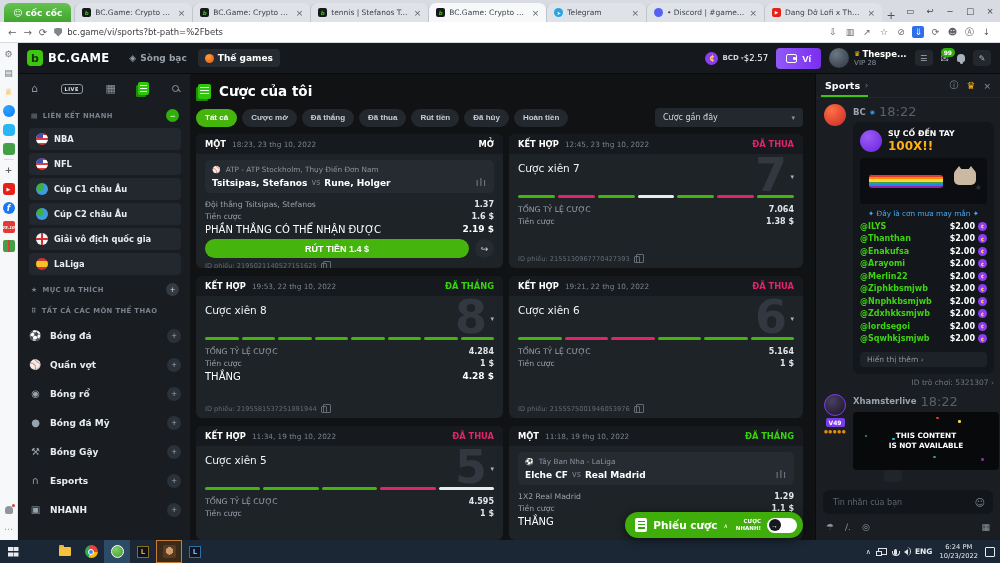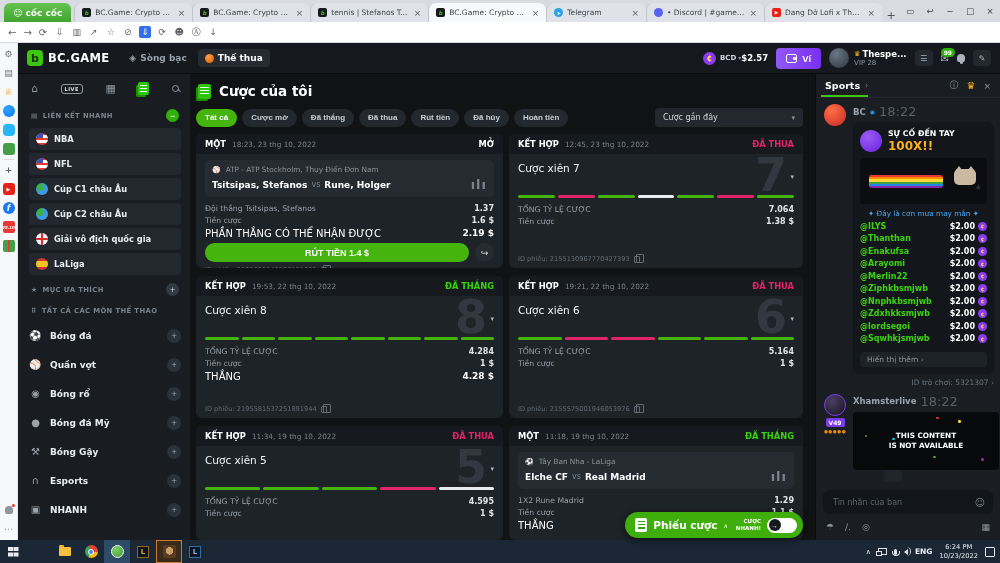--- a/index.html
+++ b/index.html
@@ -74,21 +74,21 @@
   .hnav-item{display:flex;align-items:center;gap:4px;color:#98a1ab;font-size:9px;font-weight:bold;padding:4px 7px;border-radius:4px}
   .hnav-item.active{background:#262b31;color:#fff}
   .ball{width:9px;height:9px;border-radius:50%;background:radial-gradient(circle at 35% 30%,#ff9d3c,#e35b05)}
   .hright{margin-left:auto;display:flex;align-items:center;gap:8px}
   .cur{display:flex;align-items:center;gap:4px}
   .cur-coin{width:13px;height:13px;border-radius:50%;background:#8d3bf5;color:#ffd84d;font-size:8px;font-weight:bold;
             display:flex;align-items:center;justify-content:center}
   .cur-col{display:flex;flex-direction:row;line-height:1.2}
   .cur-top{color:#cdd4da;font-size:7px;font-weight:bold;display:flex;gap:2px;align-items:center}
   .cur-top .cd{font-size:6px;color:#8d959d}
-  .cur-amt{color:#fff;font-size:8.5px;font-weight:bold}
+  .cur-amt{color:#fff;font-size:8.5px;font-weight:normal}
   .wallet{height:21px;padding:0 10px;border-radius:4px;background:linear-gradient(90deg,#9159f7,#7a2ff0);
           display:flex;align-items:center;gap:5px;color:#fff;font-weight:bold;font-size:9.5px;border:none}
   .ic-wallet{width:11px;height:9px;border:1.3px solid #fff;border-radius:2px;position:relative}
   .ic-wallet::after{content:'';position:absolute;right:0;top:2px;width:3px;height:3px;background:#fff;border-radius:1px}
   .prof{display:flex;align-items:center;gap:5px}
   .ava{width:20px;height:20px;border-radius:50%;background:radial-gradient(circle at 35% 30%,#6b7785,#2c343d)}
   .prof-col{display:flex;flex-direction:column;line-height:1.2}
   .prof-name{color:#fff;font-size:8.5px;font-weight:bold;display:flex;gap:2px;align-items:center}
   .crown{color:#ffc107;font-size:7px}
   .prof-vip{color:#8b949e;font-size:7px}
@@ -148,21 +148,21 @@
   .c-type{color:#fff;font-size:8.3px;font-weight:bold}
   .c-time{color:#7b848e;font-size:7.3px}
   .c-status{margin-left:auto;font-size:8.3px;font-weight:bold}
   .st-open{color:#fff}.st-won{color:#38d30f}.st-lost{color:#e4246a}
   .c-body{flex:1;padding:6px 9px 5px 9px;display:flex;flex-direction:column;min-height:0;position:relative}
   .mpanel{background:#262b31;border-radius:5px;padding:5px 7px;margin-bottom:5px}
   .m-league{display:flex;gap:5px;align-items:center;color:#8d959d;font-size:7.3px;margin-bottom:3px}
   .m-league .sg{font-size:7px}
   .m-names{display:flex;gap:4px;align-items:center;color:#fff;font-size:9px;font-weight:bold}
   .m-names .vs{color:#7b848e;font-weight:normal;font-size:8px}
-  .m-stats{margin-left:auto;color:#7b848e;font-size:13px;letter-spacing:1px;font-weight:bold}
+  .m-stats{margin-left:auto;color:#7b848e;font-size:10px;letter-spacing:1px;font-weight:normal}
   .krow{display:flex;justify-content:space-between;align-items:center;color:#98a1ab;font-size:7.7px;padding:1.5px 0;z-index:1}
   .krow b{color:#dfe5ea;font-weight:bold;font-size:8px}
   .krow.strong span{color:#fff;font-weight:normal;font-size:10px}
   .krow.strong b{color:#fff;font-size:9px}
   .btnrow{display:flex;gap:6px;align-items:center;margin-top:3px;z-index:1}
   .cashout{flex:1;height:19px;border:none;border-radius:10px;background:#45b40c;color:#fff;font-weight:bold;font-size:9px}
   .share{width:19px;height:19px;border-radius:50%;background:#262b31;color:#cfd6dc;font-size:9px;
          display:flex;align-items:center;justify-content:center;border:none}
   .idrow{margin-top:auto;display:flex;align-items:center;gap:4px;color:#626b74;font-size:6.6px;padding-top:4px;z-index:1}
   .ic-copy{width:6px;height:7px;border:1px solid #626b74;border-radius:1px;position:relative}
@@ -359,20 +359,24 @@
         <div class="wc">−</div>
         <div class="wc">□</div>
         <div class="wc">×</div>
       </div>
   </div>
 
   <div class="addrbar">
     <span class="nav-btn">←</span>
     <span class="nav-btn">→</span>
     <span class="nav-btn">⟳</span>
+    <div class="urlbox">
+      <span class="ic-shield"></span>
+      <span>bc.game/vi/sports?bt-path=%2Fbets</span>
+    </div>
     <div class="addr-icons">
 
     <span class="ai">⇩</span>
         <span class="ai">▥</span>
         <span class="ai">↗</span>
         <span class="ai">☆</span>
         <span class="ai">⊘</span>
         <span class="ai blue">⇓</span>
         <span class="ai">⟳</span>
         <span class="ai">☻</span>
@@ -449,21 +453,21 @@
           <span class="logo-b">b</span>
           <span class="logo-t">BC.GAME</span>
         </div>
         <div class="hnav">
           <div class="hnav-item">
             <span>◈</span>
             <span>Sòng bạc</span>
           </div>
           <div class="hnav-item active">
             <span class="ball"></span>
-            <span>Thế thua</span>
+            <span>Thế games</span>
           </div>
         </div>
         <div class="hright">
           <div class="cur">
             <span class="cur-coin">¢</span>
             <span class="cur-col">
               <span class="cur-top">
                   <span>BCD</span>
                   <span class="cd">▾</span>
                 </span>
@@ -812,21 +816,21 @@
                       <span>Tây Ban Nha - LaLiga</span>
                     </div>
                   <div class="m-names">
                       <b>Elche CF</b>
                       <span class="vs">vs</span>
                       <b>Real Madrid</b>
                       <span class="m-stats">ılı</span>
                     </div>
                 </div>
                 <div class="krow">
-                    <span>1X2 Rune Madrid</span>
+                    <span>1X2 Real Madrid</span>
                     <b>1.29</b>
                   </div>
                 <div class="krow">
                     <span>Tiền cược</span>
                     <b>1.1 $</b>
                   </div>
                 <div class="krow strong">
                     <span>THẮNG</span>
                     <b>1.42 $</b>
                   </div>

